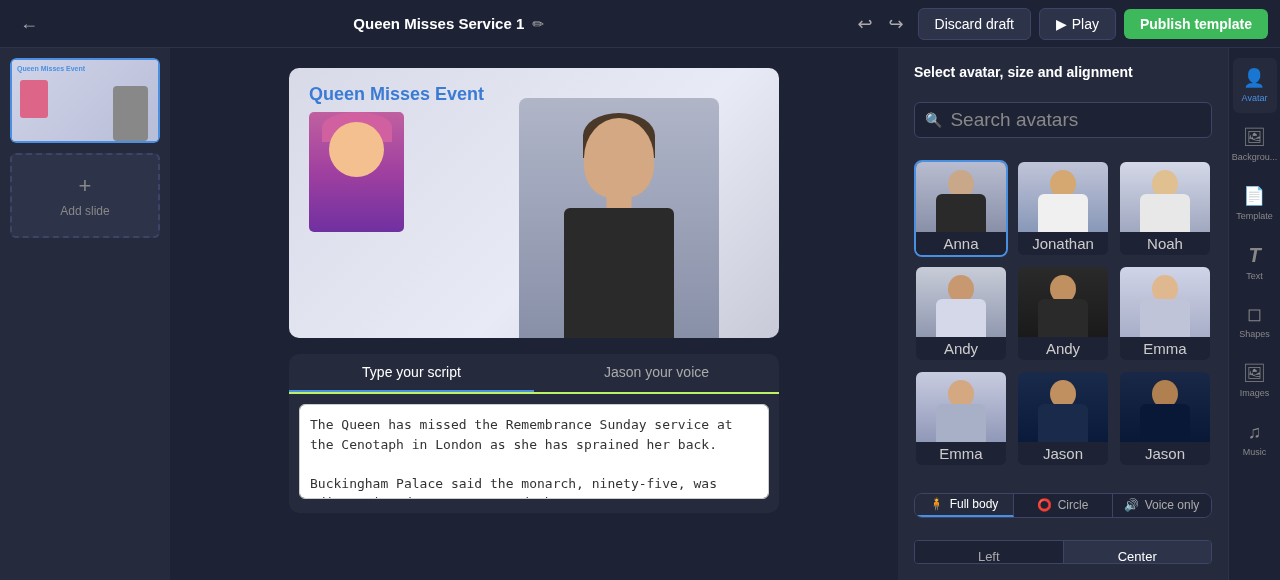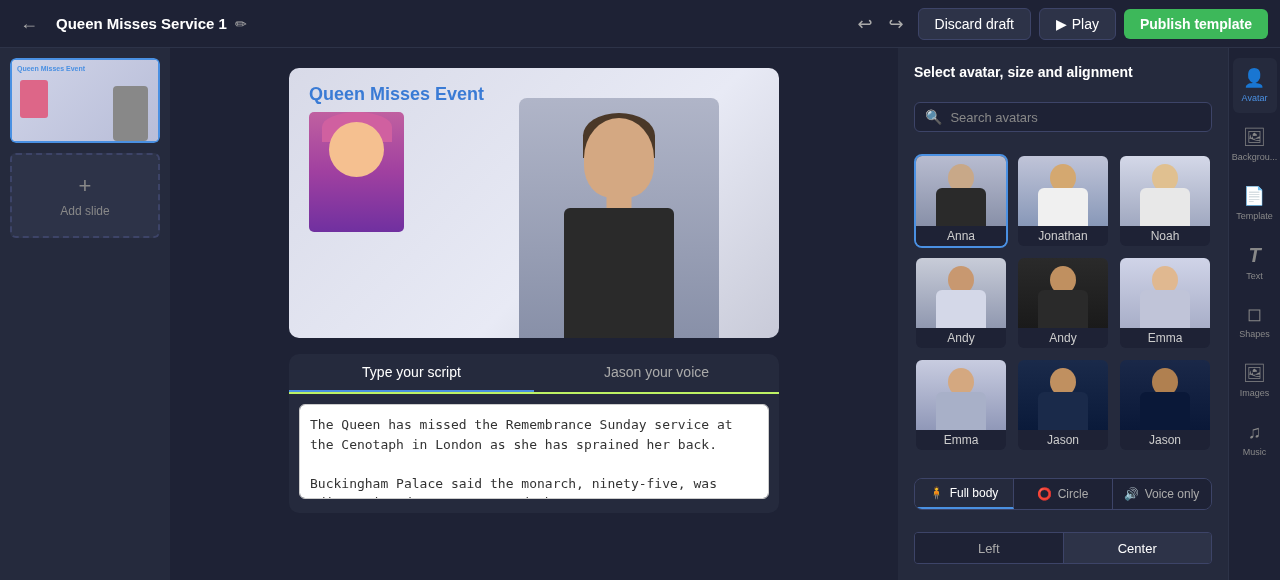--- a/index.html
+++ b/index.html
@@ -31,20 +31,21 @@
       color: #aaa;
       cursor: pointer;
       font-size: 18px;
       padding: 4px 8px;
     }
     .title-area {
       display: flex;
       align-items: center;
       gap: 8px;
       flex: 1;
+      justify-content: center;
     }
     .title-text {
       font-size: 15px;
       font-weight: 600;
       color: #fff;
     }
     .edit-icon {
       color: #aaa;
       font-size: 14px;
       cursor: pointer;
@@ -375,21 +376,21 @@
     }
     .search-icon-svg {
       color: #888;
       font-size: 14px;
     }
     .avatar-search input {
       background: none;
       border: none;
       outline: none;
       color: #fff;
-      font-size: 13px;
+      font-size: 19px;
       flex: 1;
     }
     .avatar-search input::placeholder {
       color: #888;
     }
 
     .avatar-grid {
       display: grid;
       grid-template-columns: repeat(3, 1fr);
       gap: 8px;
@@ -406,21 +407,21 @@
     .avatar-img {
       width: 100%;
       height: 70px;
       display: flex;
       align-items: center;
       justify-content: center;
       position: relative;
       overflow: hidden;
     }
     .avatar-name {
-      font-size: 12px;
+      font-size: 15px;
       color: #ccc;
       text-align: center;
       padding: 3px 0;
       background: #1e2235;
     }
     
     .bg-anna { background: linear-gradient(180deg, #b8bcd0 0%, #8890a8 100%); }
     .bg-jonathan { background: linear-gradient(180deg, #c0c4d8 0%, #8898b8 100%); }
     .bg-noah { background: linear-gradient(180deg, #d4d8e8 0%, #a0a8c0 100%); }
     .bg-noah2 { background: linear-gradient(180deg, #c8ccd8 0%, #9098b0 100%); }

